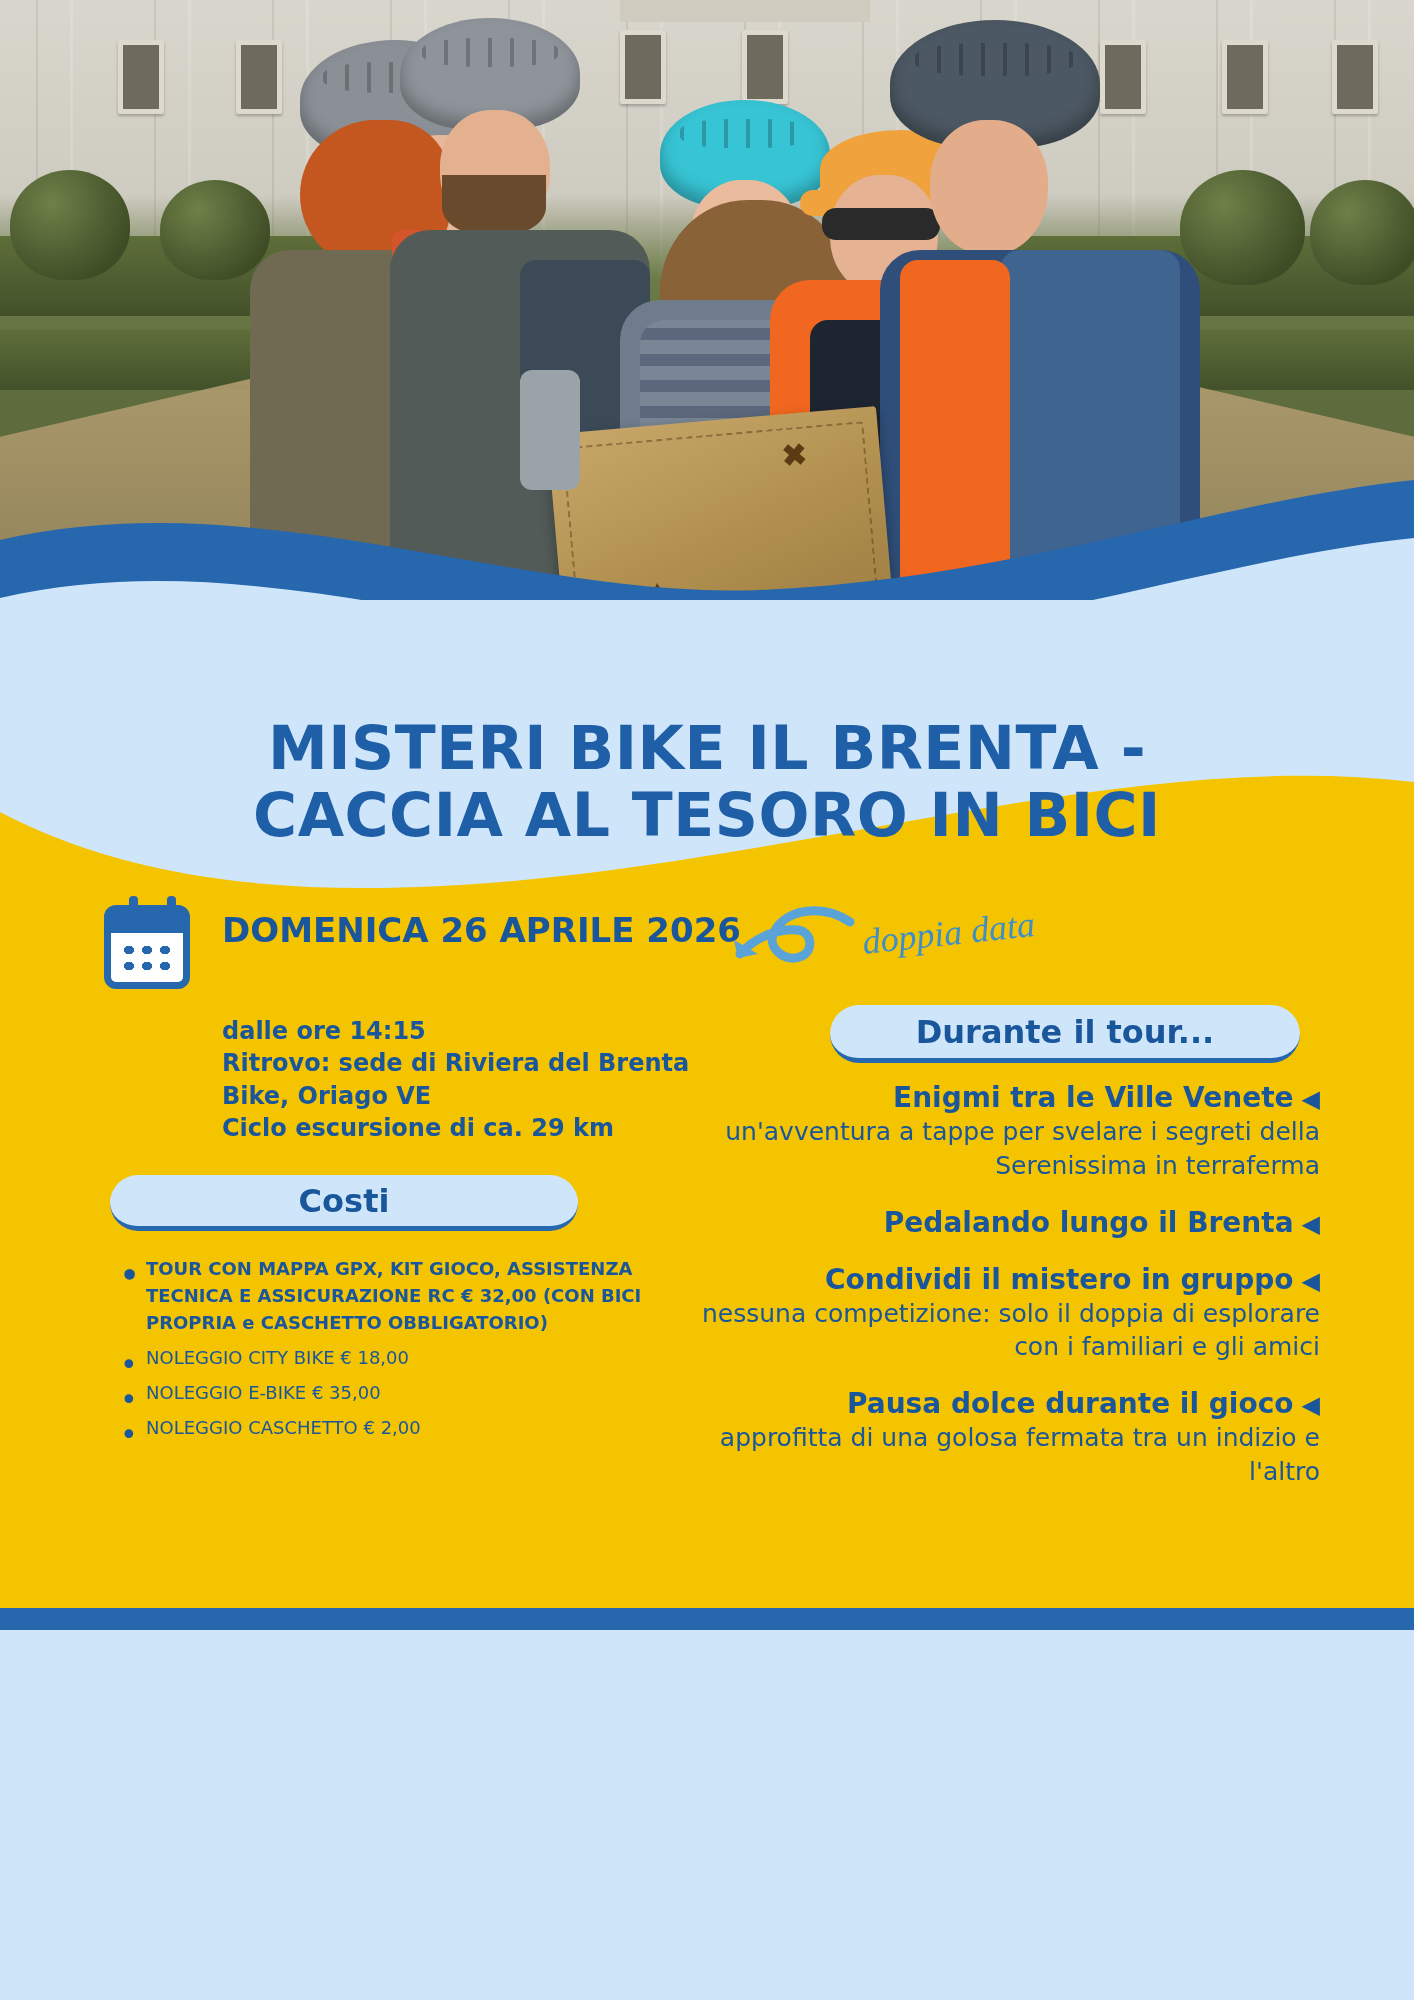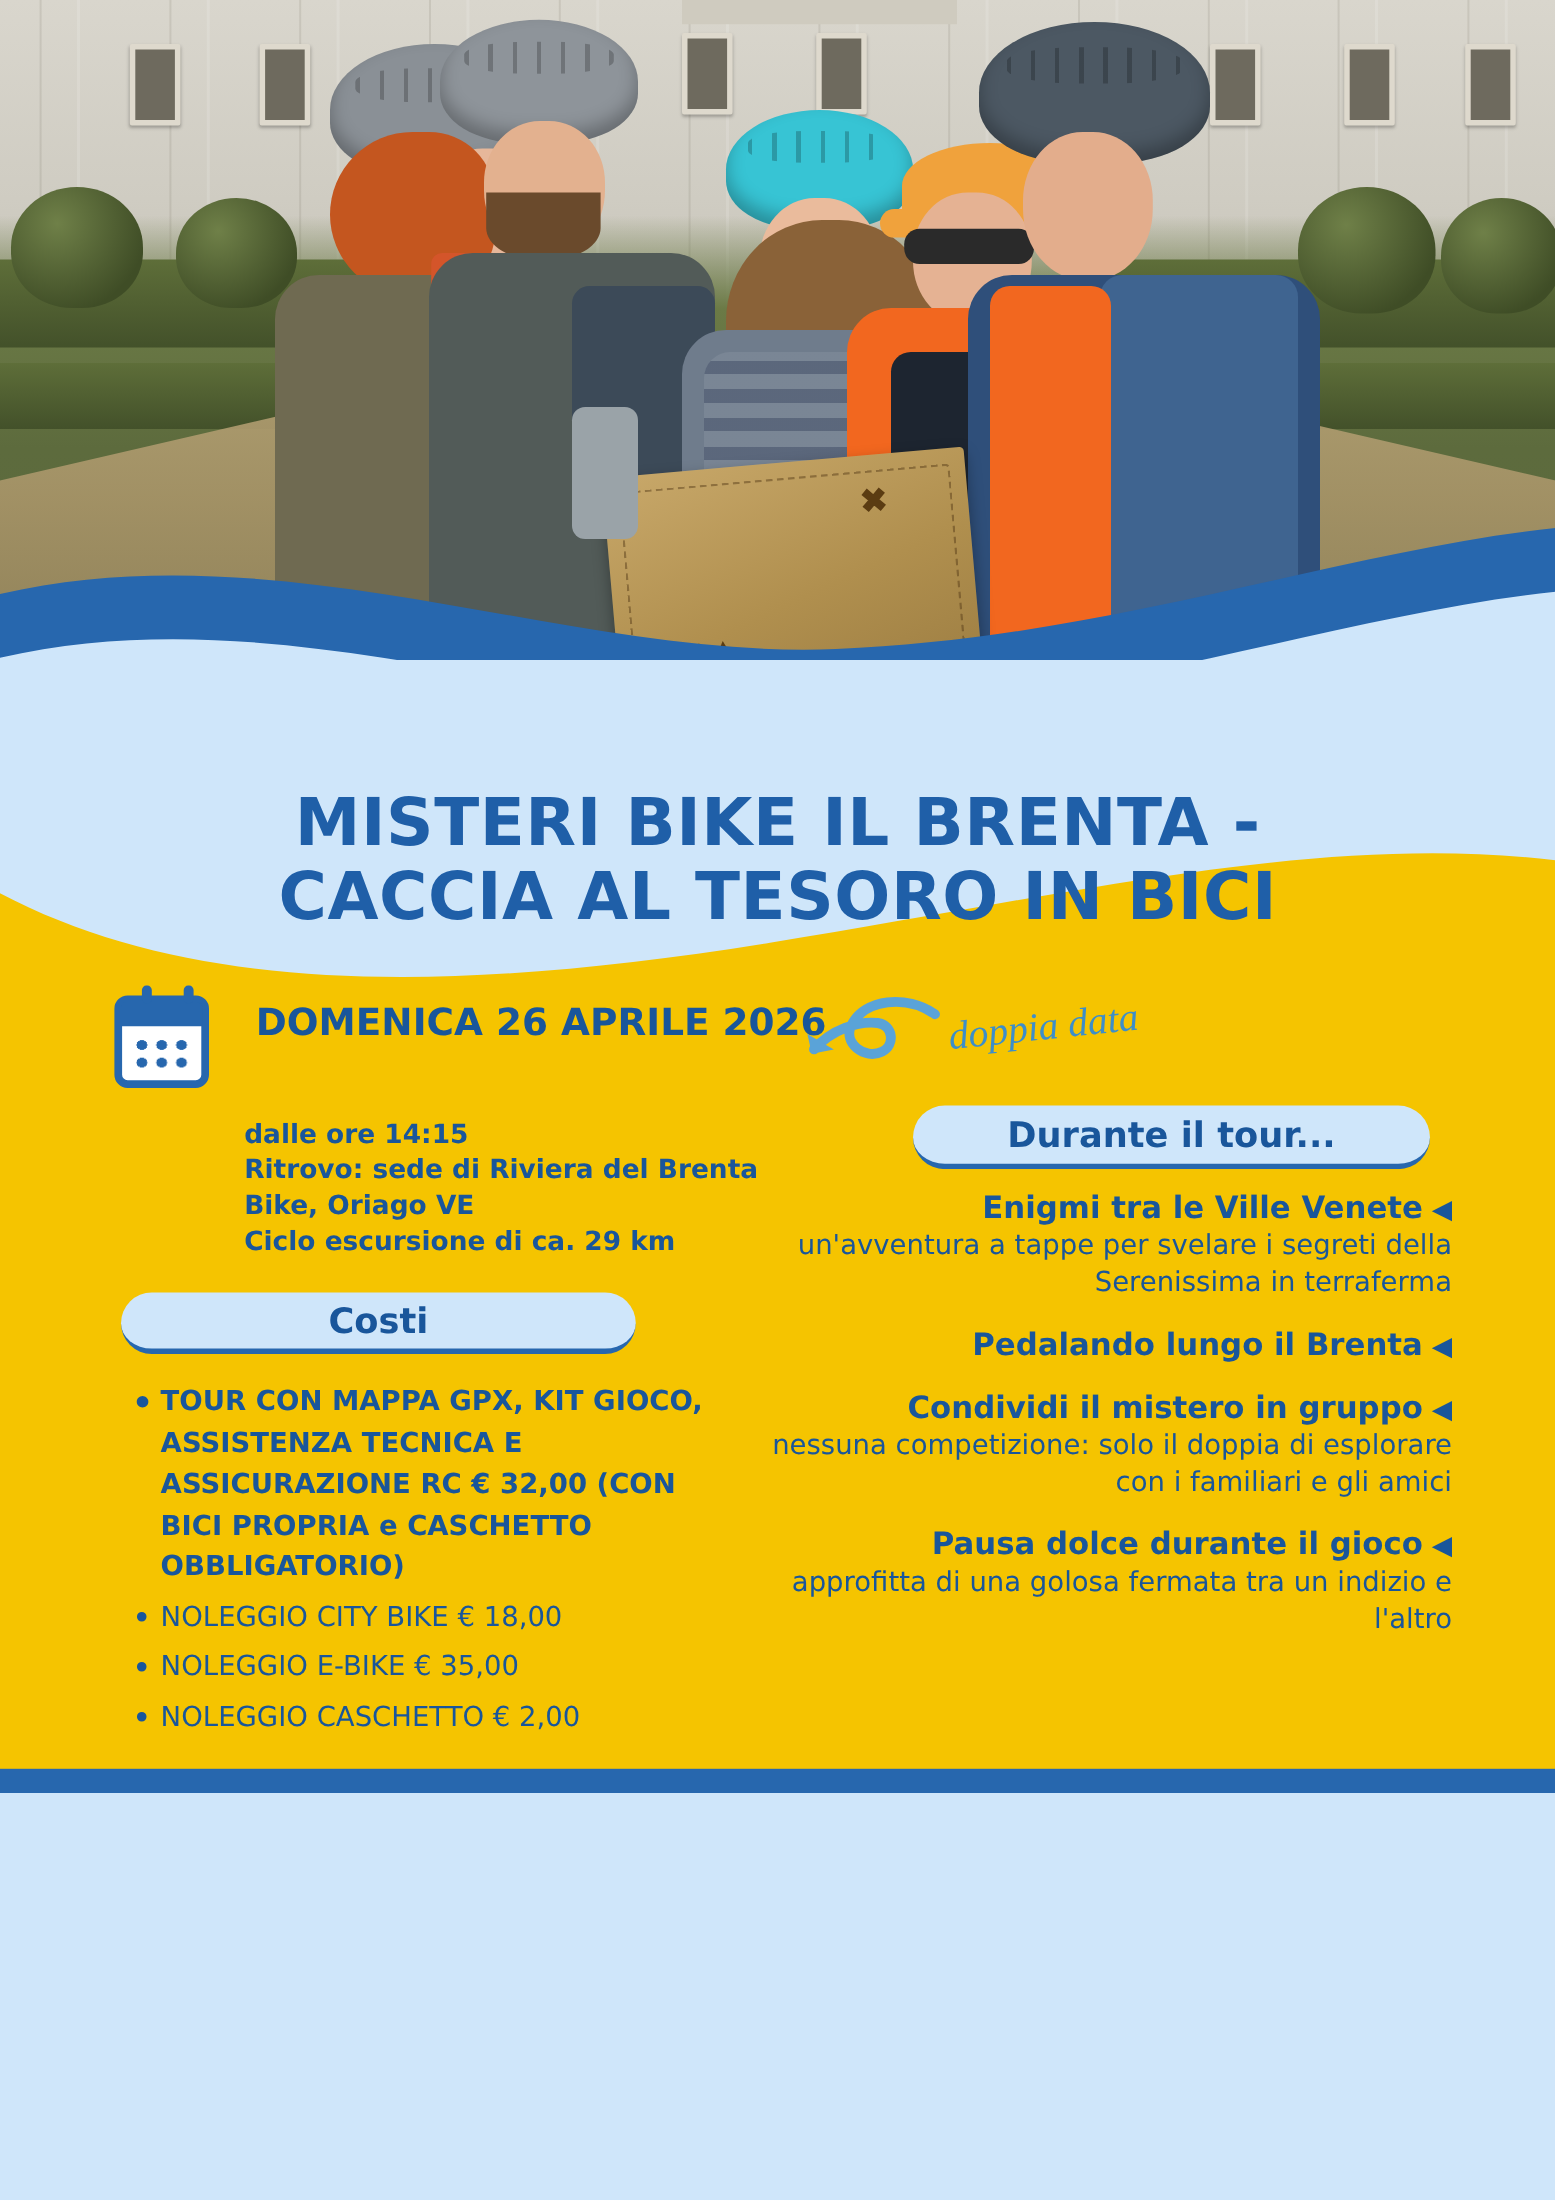--- a/index.html
+++ b/index.html
@@ -126,21 +126,20 @@
   .cal .top { position:absolute; left:-1px; top:-1px; right:-1px; height: 22px; background:#2767ae; border-radius:5px 5px 0 0; }
   .cal .dots { position:absolute; left:9px; top:30px; right:9px; bottom:8px;
     background-image: radial-gradient(#2767ae 38%, transparent 40%);
     background-size: 18px 16px; }
   .cal .peg { position:absolute; top:-16px; width:9px; height:16px; background:#2767ae; border-radius:4px; }
 
   .dates {
     position: absolute; left: 222px; top: 910px; width: 540px;
     color: #19569b; font-weight: 800; font-size: 34px; line-height: 1.22;
     font-family: "DejaVu Sans", sans-serif;
-    text-align: center;
   }
   .subdates {
     position: absolute; left: 222px; top: 1015px; width: 520px;
     color: #19569b; font-weight: 700; font-size: 24px; line-height: 1.35;
     font-family: "DejaVu Sans", sans-serif;
   }
   .doppia {
     position: absolute; left: 862px; top: 912px;
     color: #3d8ec9; font-size: 36px; font-style: italic;
     font-family: "Liberation Serif", serif;
@@ -157,21 +156,21 @@
     color: #19569b; font-weight: 800; text-align: center;
     font-family: "DejaVu Sans", sans-serif;
   }
   .pill.costi { left: 110px; top: 1175px; width: 468px; height: 56px; font-size: 32px; line-height: 52px; }
   .pill.durante { left: 830px; top: 1005px; width: 470px; height: 58px; font-size: 32px; line-height: 54px; }
 
   .costs {
     position: absolute; left: 110px; top: 1255px; width: 560px;
     color: #19569b; font-family: "DejaVu Sans", sans-serif;
   }
-  .costs li { list-style: none; position: relative; padding-left: 36px; margin-bottom: 8px; font-size: 25px; line-height: 1.5; }
+  .costs li { list-style: none; position: relative; padding-left: 36px; margin-bottom: 8px; font-size: 18px; line-height: 1.5; }
   .costs li:before { content: "•"; position: absolute; left: 10px; top: -2px; font-size: 30px; }
   .costs li.bold { font-weight: 800; }
 
   .tour {
     position: absolute; left: 690px; top: 1080px; width: 630px;
     color: #19569b; text-align: right; font-family: "DejaVu Sans", sans-serif;
   }
   .tour .item { margin-bottom: 22px; }
   .tour .h { font-weight: 800; font-size: 28px; line-height: 1.25; }
   .tour .h .tri { color: #19569b; font-size: 24px; margin-left: 8px; }

